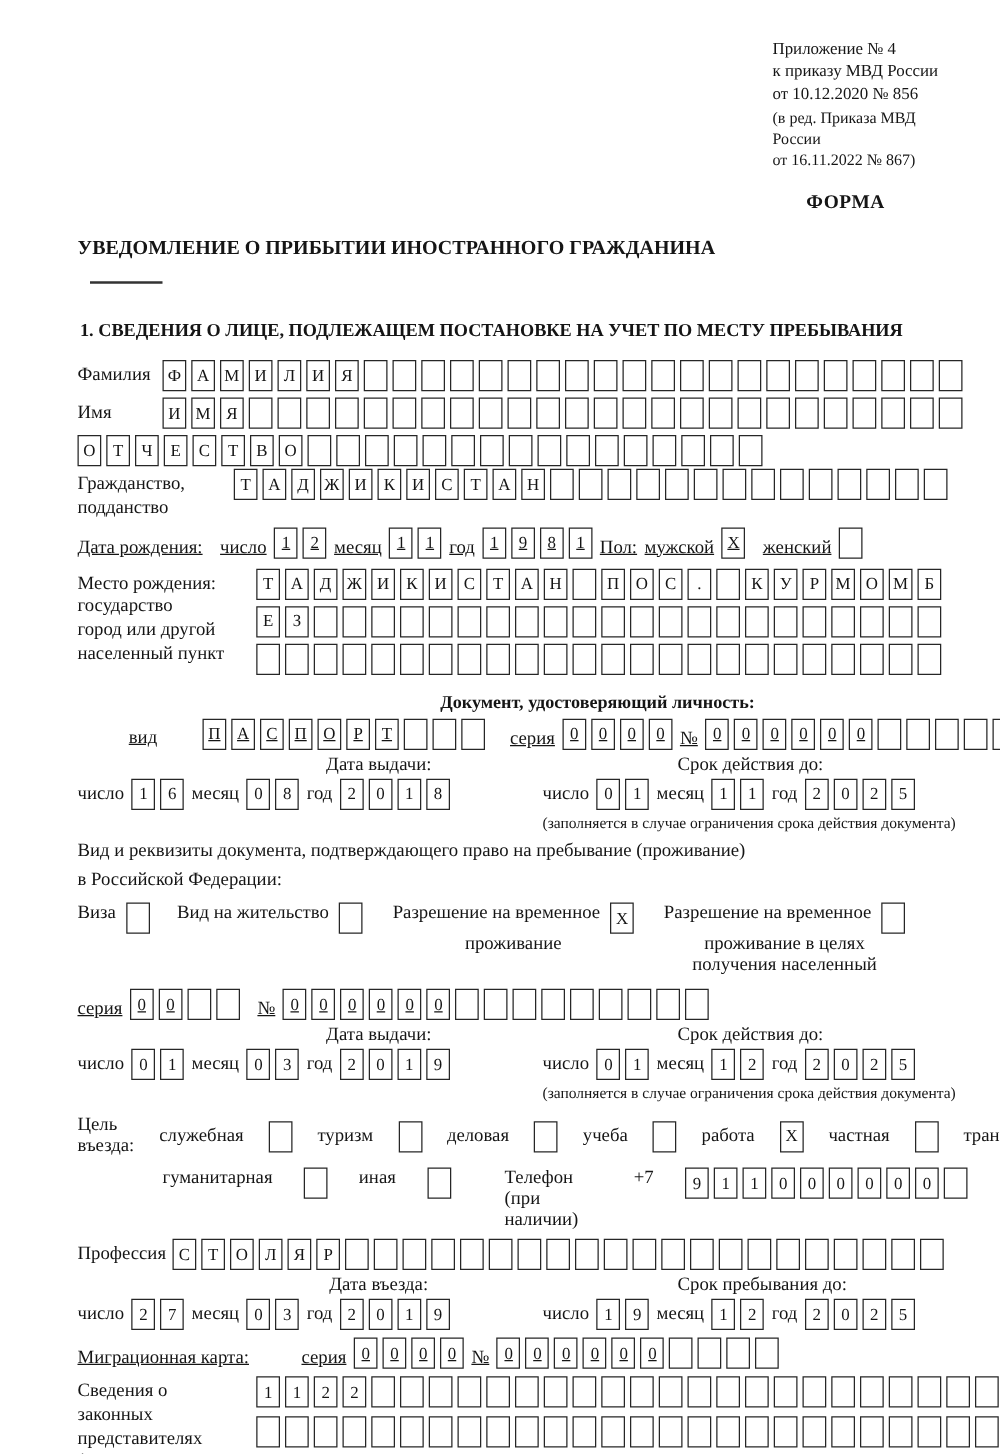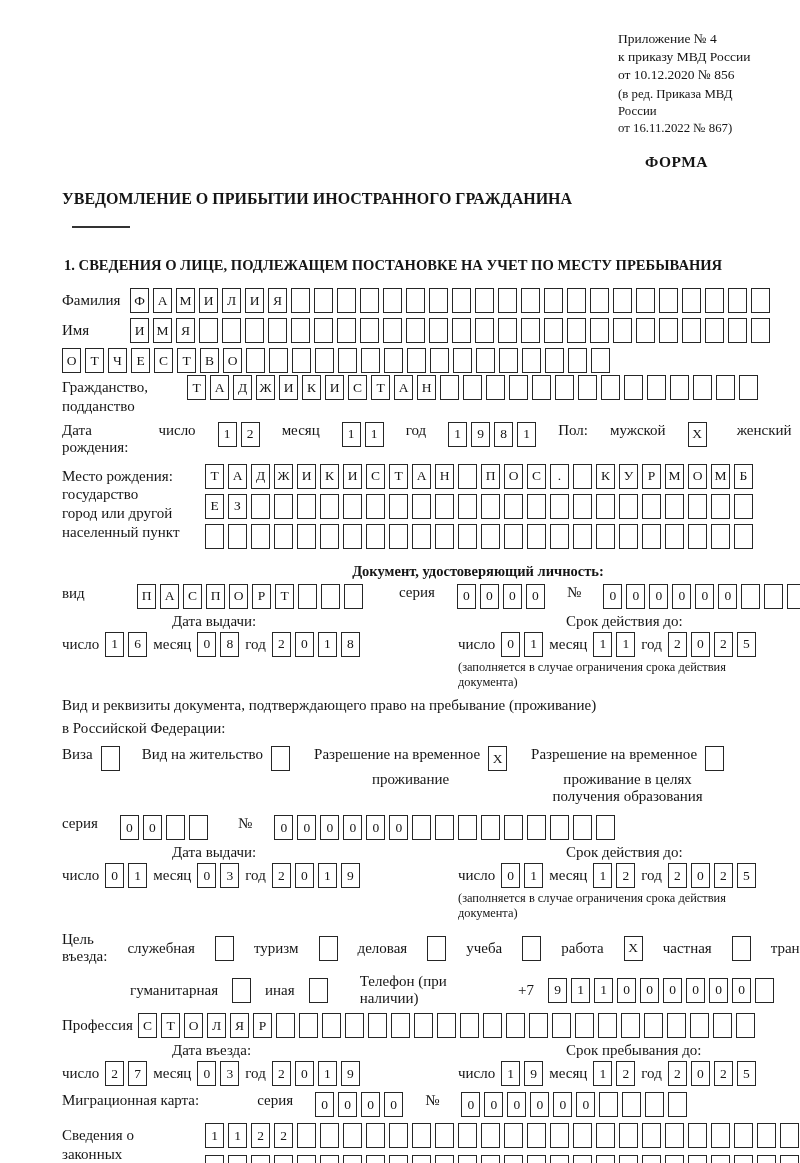--- a/index.html
+++ b/index.html
@@ -13,38 +13,38 @@
   .title .blank{display:inline-block;width:58px;border-bottom:2px solid #333;height:14px;margin-left:10px;}
   .sect{font-weight:bold;font-size:14.6px;margin-top:22px;margin-bottom:14px;margin-left:2px;}
   
   .cells{display:flex;gap:4px;flex:0 0 auto;}
   .cell{display:inline-flex;box-sizing:border-box;width:19px;height:25px;border:1.7px solid #262626;
         align-items:center;justify-content:center;font-size:13.5px;flex:0 0 auto;background:#fff;}
   .cellgrid{display:flex;flex-direction:column;gap:5px;}
   
   .row{display:flex;align-items:flex-start;margin-bottom:4px;font-size:15px;}
   .lbl{flex:0 0 auto;line-height:1.25;padding-top:3px;}
-  .w68{width:68px;} .w153{width:153px;} .w125{width:125px;} .w143{width:143px;} .w53{width:53px;}
-  .inl{display:flex;align-items:flex-start;gap:22px;font-size:15px;}
+  .w68{width:68px;} .w153{width:153px;} .w125{width:125px;} .w143{width:143px;} .w53{width:53px;margin-left:41px;}
+  .inl{display:flex;align-items:flex-end;gap:6px;font-size:15px;text-decoration:underline;}
   .gap14{margin-left:14px;} .gap8{margin-left:8px;}
   
   .dates{display:flex;margin-top:4px;margin-bottom:2px;font-size:15px;}
-  .dcol-l{width:372px;flex:0 0 auto;}
-  .dcol-r{flex:1;margin-left:24px;}
+  .dcol-l{width:372px;flex:0 0 auto;text-align:center;}
+  .dcol-r{flex:1;}
   .dhead{font-size:15px;margin-bottom:2px;}
   .dhead-l{margin-left:110px;} .dhead-r{margin-left:108px;}
   .dline{display:flex;align-items:center;gap:6px;}
   .note{font-size:12.4px;text-align:left;margin-top:3px;margin-right:0;}
   
   .opts{display:flex;align-items:flex-start;margin-top:6px;margin-bottom:8px;font-size:15px;}
   .opt{display:flex;align-items:flex-start;gap:8px;}
   .optcol{display:flex;flex-direction:column;align-items:center;}
   .optcol .first{display:flex;align-items:flex-start;gap:8px;}
   .purpose{display:flex;align-items:center;gap:20px;font-size:15px;margin-top:10px;}
-  .purpose2{display:flex;align-items:center;gap:14px;font-size:15px;margin-top:8px;margin-left:68px;}
+  .purpose2{display:flex;align-items:flex-start;gap:25px;font-size:15px;margin-top:8px;margin-left:68px;}
   .mt6{margin-top:6px;} .mt10{margin-top:10px;}
   .dochead{text-align:center;font-weight:bold;font-size:14.5px;margin:2px 0 4px 120px;}
   .intro{font-size:15px;line-height:1.55;margin-top:4px;}
 </style>
 </head>
 <body>
 
 <div class="page">
 
   <div class="appendix">
@@ -420,21 +420,21 @@
         <span class="cell">X</span>
       </div>
       <div>проживание</div>
     </div>
     <div class="optcol" style="margin-left:24px;">
       <div class="first">
         <span>Разрешение на временное</span>
         <span class="cell"></span>
       </div>
       <div>проживание в целях</div>
-      <div>получения образования</div>
+      <div>получения населенный</div>
     </div>
   </div>
 
   <div class="inl mt10">
     <span>серия</span>
     <span class="cells">
         <span class="cell">0</span>
         <span class="cell">0</span>
         <span class="cell"></span>
         <span class="cell"></span>

